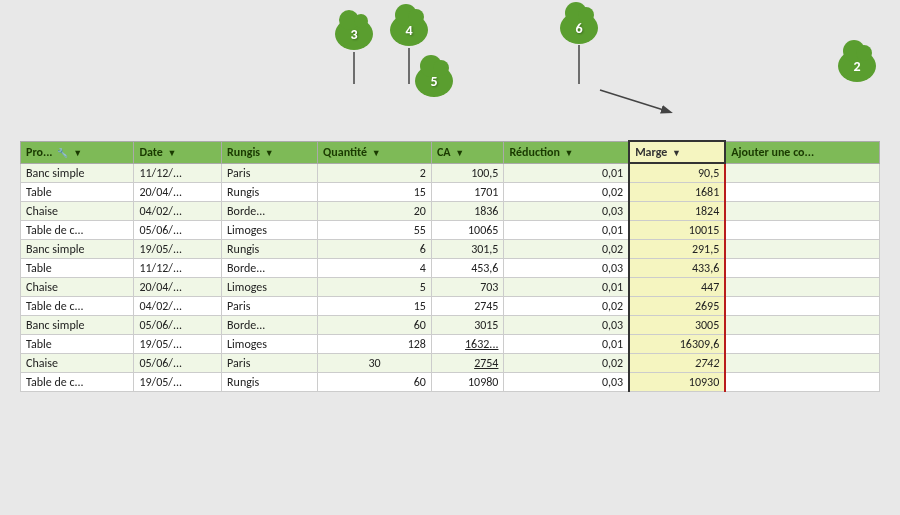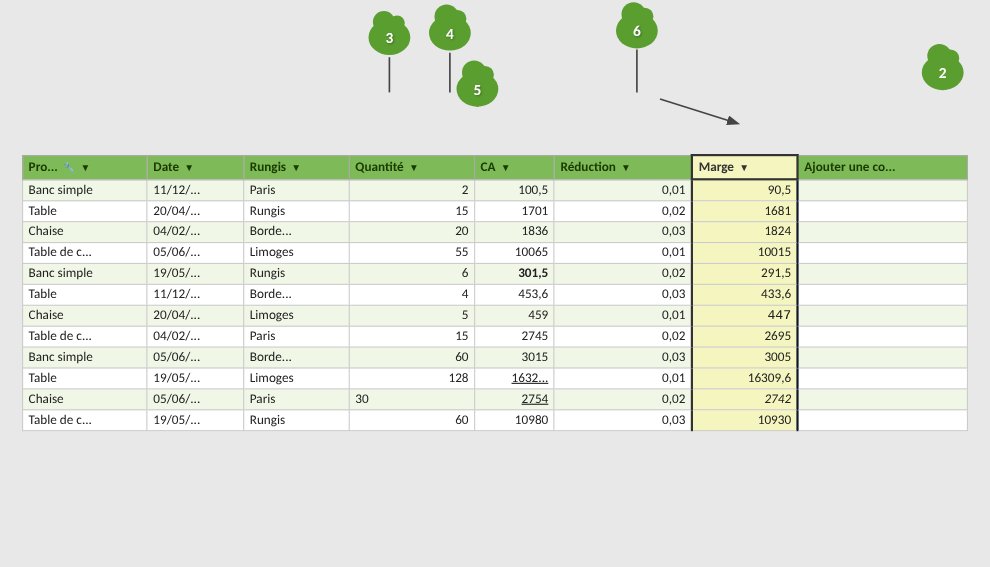--- a/index.html
+++ b/index.html
@@ -159,21 +159,21 @@
       border: 1px solid #ccc;
       padding: 2px 5px;
       white-space: nowrap;
       color: #222;
       font-size: 12px;
     }
 
     tbody tr td.col-marge {
       background: #f5f5c0;
       border-left: 2px solid #333;
-      border-right: 2px solid #0f172a;
+      border-right: 2px solid #b91c1c;
       text-align: right;
     }
     tbody tr:first-child td.col-marge {
       border-top: 2px solid #333;
     }
 
     .num-right {
       text-align: right;
     }
 
@@ -308,43 +308,43 @@
             <td class="num-right" style="text-align: right;">10065</td>
             <td class="num-right" style="text-align: right;">0,01</td>
             <td class="col-marge" style="text-align: right;">10015</td>
             <td></td>
           </tr>
           <tr>
             <td>Banc simple</td>
             <td>19/05/...</td>
             <td>Rungis</td>
             <td class="num-right" style="text-align: right;">6</td>
-            <td class="num-right" style=" font-weight: bold;">301,5</td>
+            <td class="num-right" style="">301,5</td>
             <td class="num-right" style="text-align: right;">0,02</td>
             <td class="col-marge" style="text-align: right;">291,5</td>
             <td></td>
           </tr>
           <tr>
             <td>Table</td>
             <td>11/12/...</td>
             <td>Borde...</td>
             <td class="num-right" style="text-align: right;">4</td>
             <td class="num-right" style="text-align: right;">453,6</td>
             <td class="num-right" style="text-align: right;">0,03</td>
             <td class="col-marge" style="text-align: right; margin-left: 45px;">433,6</td>
             <td></td>
           </tr>
           <tr>
             <td>Chaise</td>
             <td>20/04/...</td>
             <td>Limoges</td>
             <td class="num-right" style="text-align: right;">5</td>
-            <td class="num-right" style="text-align: right;">459</td>
+            <td class="num-right" style="text-align: right;">703</td>
             <td class="num-right" style="text-align: right;">0,01</td>
-            <td class="col-marge" style="text-align: right; font-family: Liberation Mono, monospace;">447</td>
+            <td class="col-marge" style="text-align: right;">447</td>
             <td></td>
           </tr>
           <tr>
             <td>Table de c...</td>
             <td>04/02/...</td>
             <td>Paris</td>
             <td class="num-right" style="text-align: right;">15</td>
             <td class="num-right" style="text-align: right;">2745</td>
             <td class="num-right" style="text-align: right;">0,02</td>
             <td class="col-marge" style="text-align: right;">2695</td>
@@ -367,21 +367,21 @@
             <td class="num-right" style="text-align: right;">128</td>
             <td class="num-right" style="text-align: right; text-decoration: underline;">1632...</td>
             <td class="num-right" style="text-align: right;">0,01</td>
             <td class="col-marge" style="text-align: right;">16309,6</td>
             <td></td>
           </tr>
           <tr>
             <td>Chaise</td>
             <td>05/06/...</td>
             <td>Paris</td>
-            <td class="num-right" style="text-align: left;">30</td>
+            <td class="num-right" style="text-align: center;">30</td>
             <td class="num-right" style="text-align: right; text-decoration: underline;">2754</td>
             <td class="num-right" style="text-align: right;">0,02</td>
             <td class="col-marge" style="text-align: right; font-style: italic;">2742</td>
             <td></td>
           </tr>
           <tr>
             <td>Table de c...</td>
             <td>19/05/...</td>
             <td>Rungis</td>
             <td class="num-right" style="text-align: right;">60</td>

